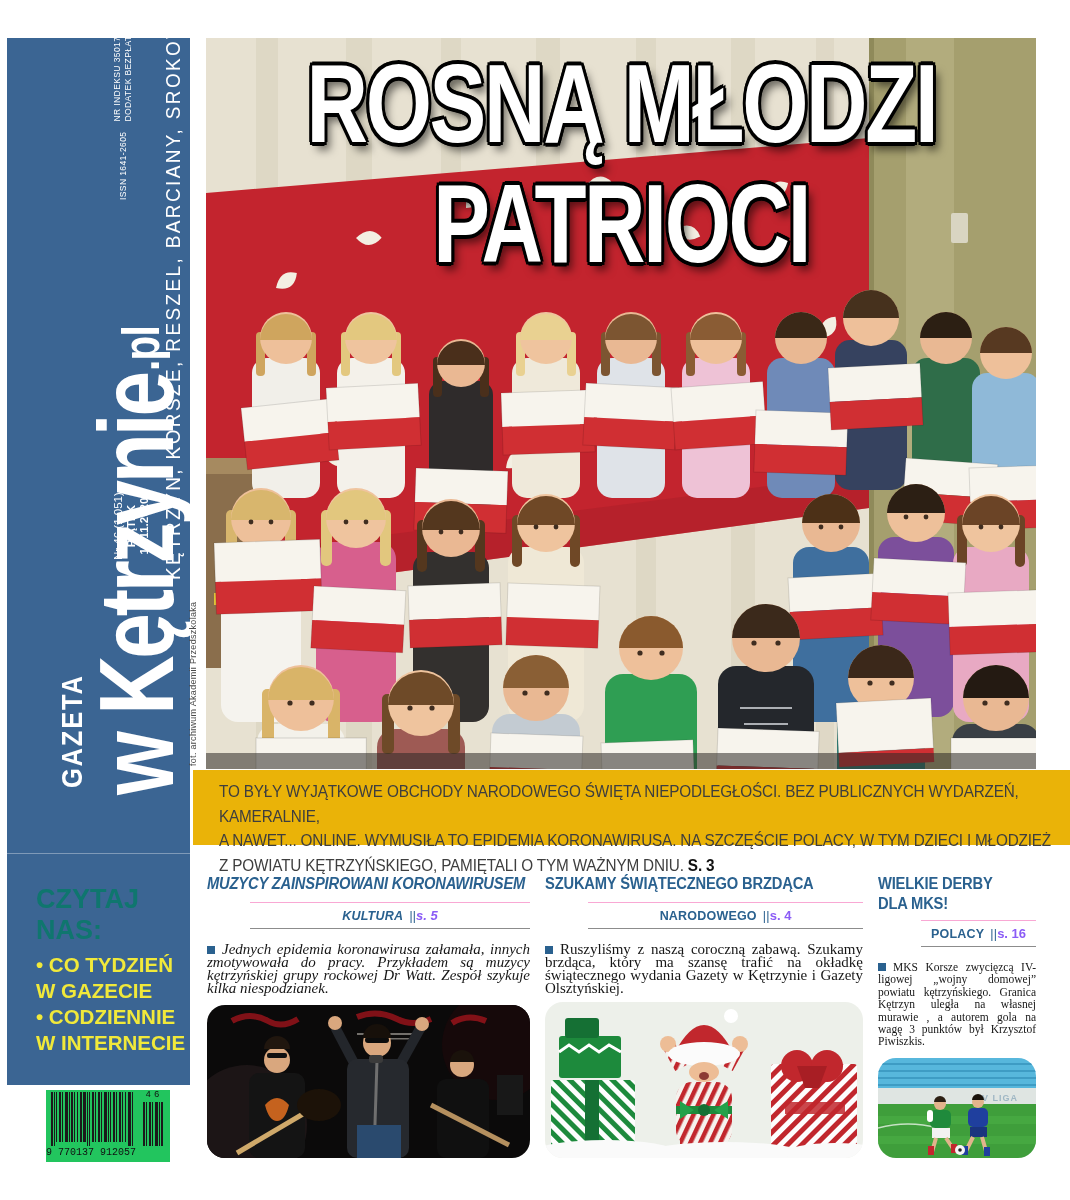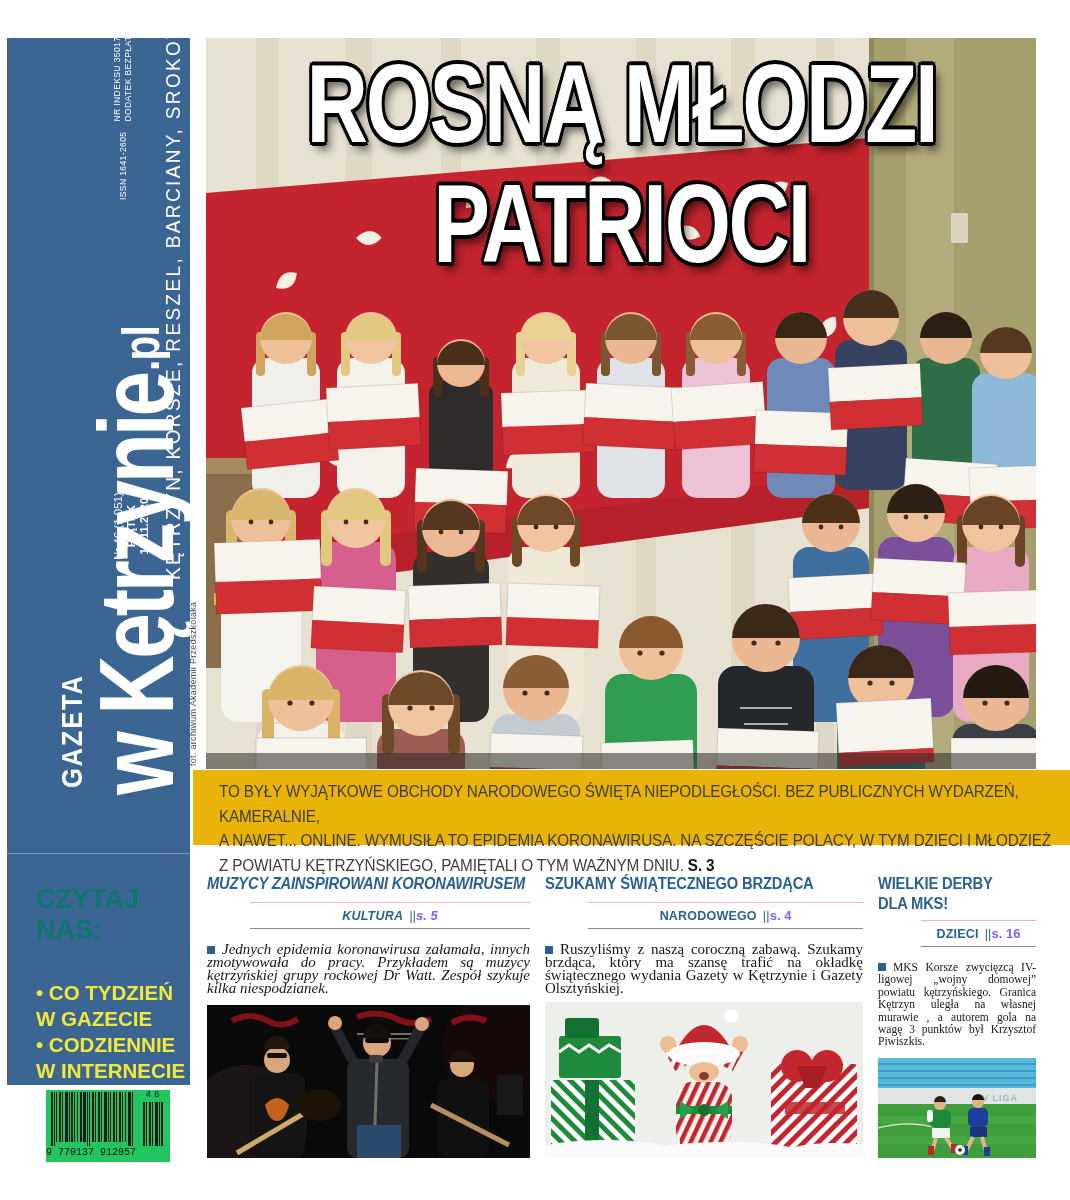--- a/index.html
+++ b/index.html
@@ -20,21 +20,21 @@
         transform:rotate(-90deg);}
   .meta .two{line-height:11px;}
   .issue{left:112px;top:560px;font-size:11.5px;line-height:13px;text-align:center;
          transform:rotate(-90deg);}
   .issue b{display:block;}
   .sidebar-sep{left:7px;top:853px;width:183px;height:1px;background:rgba(255,255,255,.35);}
   
   .promo-title{left:36px;top:884px;color:#0f766e;font-weight:700;font-size:27px;line-height:31px;
                white-space:pre-line;}
   .promo-items{left:36px;top:952px;color:#f1e93a;font-weight:700;font-size:20.5px;line-height:26px;
-               white-space:pre-line;margin-top:28px;}
+               white-space:pre-line;}
   
   .photo{left:206px;top:38px;width:830px;height:731px;overflow:hidden;}
   .headline{left:206px;width:830px;text-align:center;color:#fff;font-weight:700;font-size:112px;
             letter-spacing:-3px;line-height:112px;}
   .headline span{display:inline-block;transform:scaleX(.76);transform-origin:50% 50%;
      text-shadow:-4px 0 #000,4px 0 #000,0 -4px #000,0 4px #000,-3px -3px #000,3px -3px #000,
                  -3px 3px #000,3px 3px #000,7px 8px 10px rgba(0,0,0,.55);}
   .hl1{top:48px;} .hl2{top:168px;}
   .credit{left:188px;top:766px;font-size:9px;color:#4a4a4a;transform:rotate(-90deg);
           transform-origin:0 0;position:absolute;white-space:nowrap;letter-spacing:.3px;}
@@ -54,21 +54,21 @@
   .kicker{display:flex;justify-content:center;align-items:center;border-top:1px solid #f9a8d4;
           border-bottom:1px solid #8c8c8c;margin-top:8px;padding:5px 0;margin-left:43px;}
   .col3 .kicker{margin-top:6px;}
   .section{color:#2a618f;font-weight:700;font-size:12.5px;letter-spacing:.2px;}
   .section .div{font-weight:400;margin-left:6px;}
   .pageref{color:#8b5cf6;font-weight:700;font-size:13px;}
   .body{font-family:"Liberation Serif",serif;font-size:15px;line-height:13px;color:#161616;
         text-align:justify;margin-top:14px;}
   .col3 .body{font-size:11.5px;line-height:12.4px;}
   .sq{display:inline-block;width:8px;height:8px;background:#2a618f;margin-right:7px;}
-  .art-photo{position:absolute;left:0;overflow:hidden;}
+  .art-photo{position:absolute;left:0;overflow:hidden;border-radius:18px;}
   .ph1{top:131px;width:323px;height:153px;} .ph2{top:128px;width:318px;height:156px;}
   .ph3{top:184px;width:158px;height:100px;}
   
   .barcode{left:46px;top:1090px;width:124px;height:72px;background:#22c55e;}
   .bc-digits{position:absolute;left:0;top:57px;width:90px;text-align:center;
              font-family:"Liberation Mono",monospace;font-size:10px;color:#111;}
   .bc-addon{position:absolute;left:96px;top:0;width:24px;text-align:center;
             font-family:"Liberation Mono",monospace;font-size:9px;letter-spacing:3px;color:#111;}
 </style>
 </head>
@@ -503,21 +503,21 @@
             <ellipse cx="290" cy="151" rx="50" ry="10"></ellipse>
           </g>
       </svg>
     </div>
   </div>
 
   <div class="col col3">
     <div class="art-title">WIELKIE DERBY DLA MKS!</div>
     <div class="kicker">
       <span class="section">
-        <span>DZIECI</span><span class="div">||</span>
+        <span>POLACY</span><span class="div">||</span>
       </span>
       <span class="pageref">s. 16</span>
     </div>
     <div class="body"><span class="sq"></span><span>MKS Korsze zwycięzcą IV-ligowej „wojny domowej” powiatu kętrzyńskiego. Granica Kętrzyn uległa na własnej murawie , a autorem gola na wagę 3 punktów był Krzysztof Piwiszkis.</span></div>
     <div class="art-photo ph3">
       <svg width="158" height="100" viewBox="0 0 158 100">
         <rect width="158" height="30" fill="#57b7dc"></rect>
         <g stroke="#3e9cc4" stroke-width="2">
             <line y1="6" x2="158" y2="6"></line>
             <line y1="13" x2="158" y2="13"></line>

